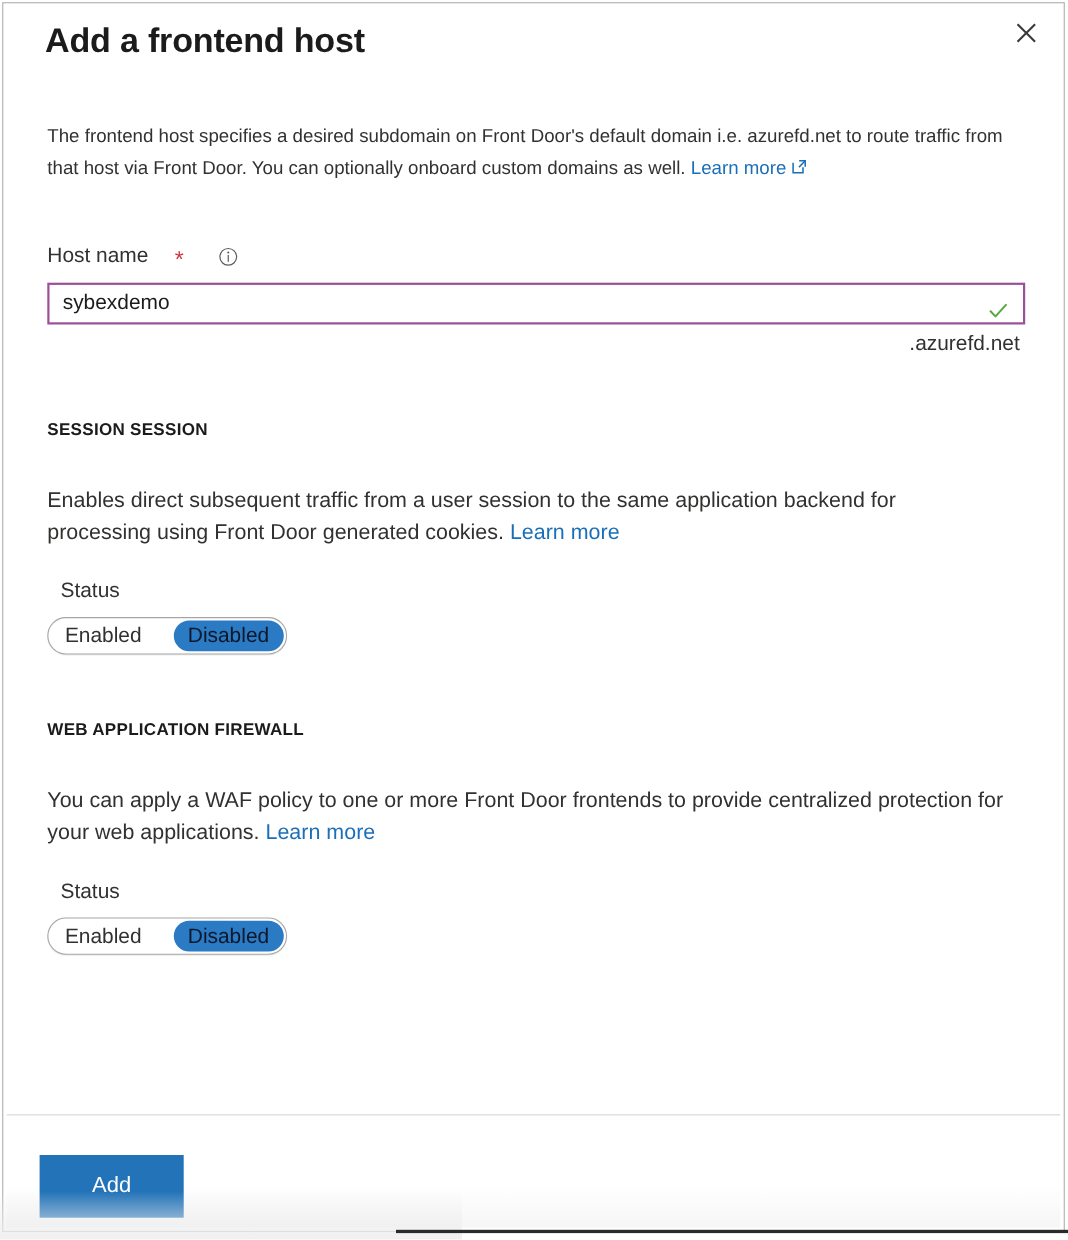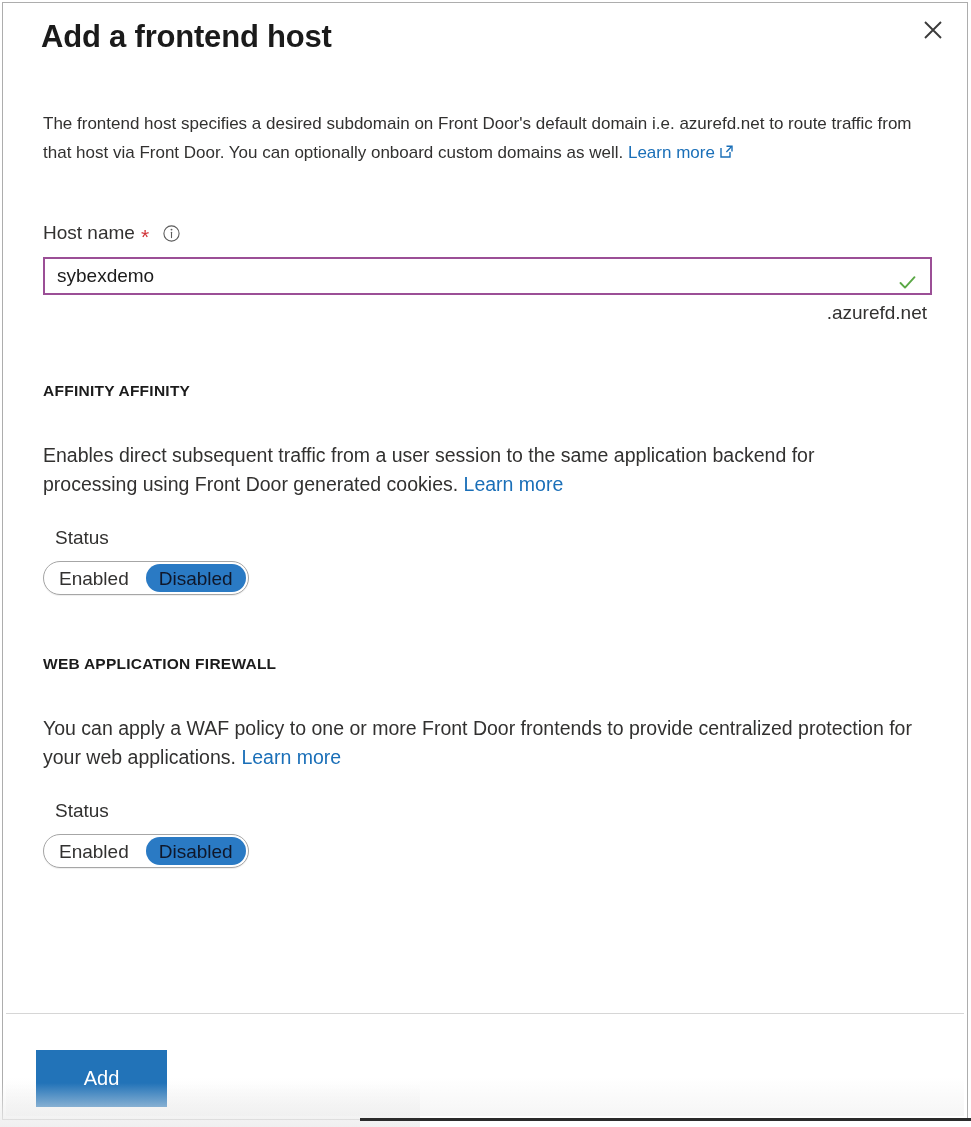--- a/index.html
+++ b/index.html
@@ -86,21 +86,21 @@
     margin-left: 4px;
   }
 
   
   .field-label-row {
     position: absolute;
     left: 40px;
     top: 219px;
     display: flex;
     align-items: center;
-    gap: 6px;
+    gap: 24px;
     font-size: 19px;
     color: #323130;
   }
   .required-star {
     color: #d13438;
     font-size: 21px;
     line-height: 1;
     position: relative;
     top: 3px;
   }
@@ -176,20 +176,21 @@
     height: 34px;
     border: 1px solid #a6a6a6;
     border-radius: 18px;
     background: #ffffff;
     display: inline-flex;
     align-items: center;
     padding: 0;
     box-sizing: border-box;
     cursor: pointer;
     box-shadow: 0 1px 1px rgba(0,0,0,0.07);
+    gap: 12px;
   }
   .toggle-opt {
     font-size: 19px;
     line-height: 1;
     padding: 0 13px;
     height: 28px;
     display: flex;
     align-items: center;
     justify-content: center;
     border-radius: 15px;
@@ -298,21 +299,21 @@
     <div class="host-input-wrap">
       <input class="host-input" type="text" value="sybexdemo" style="">
       <span class="valid-check">
         <svg width="21" height="21" viewBox="0 0 21 21" aria-hidden="true">
           <path d="M3.5 11 L8 15.6 L17.5 5.2" stroke="#5aa845" stroke-width="1.9" fill="none" stroke-linecap="round" stroke-linejoin="round"></path>
         </svg>
       </span>
     </div>
     <div class="suffix">.azurefd.net</div>
 
-    <div class="section-title" style="top:379px;">AFFINITY AFFINITY</div>
+    <div class="section-title" style="top:379px;">SESSION SESSION</div>
     <div class="section-body" style="top:438px; width:860px;">
       <span>Enables direct subsequent traffic from a user session to the same application backend for processing using Front Door generated cookies. </span><a class="link" href="#">Learn more</a>
     </div>
     <div class="status-label" style="top:524px;">Status</div>
     <div class="toggle" style="top:558px;">
       <span class="toggle-opt">Enabled</span>
       <span class="toggle-opt selected">Disabled</span>
     </div>
 
     <div class="section-title" style="top:652px;">WEB APPLICATION FIREWALL</div>

